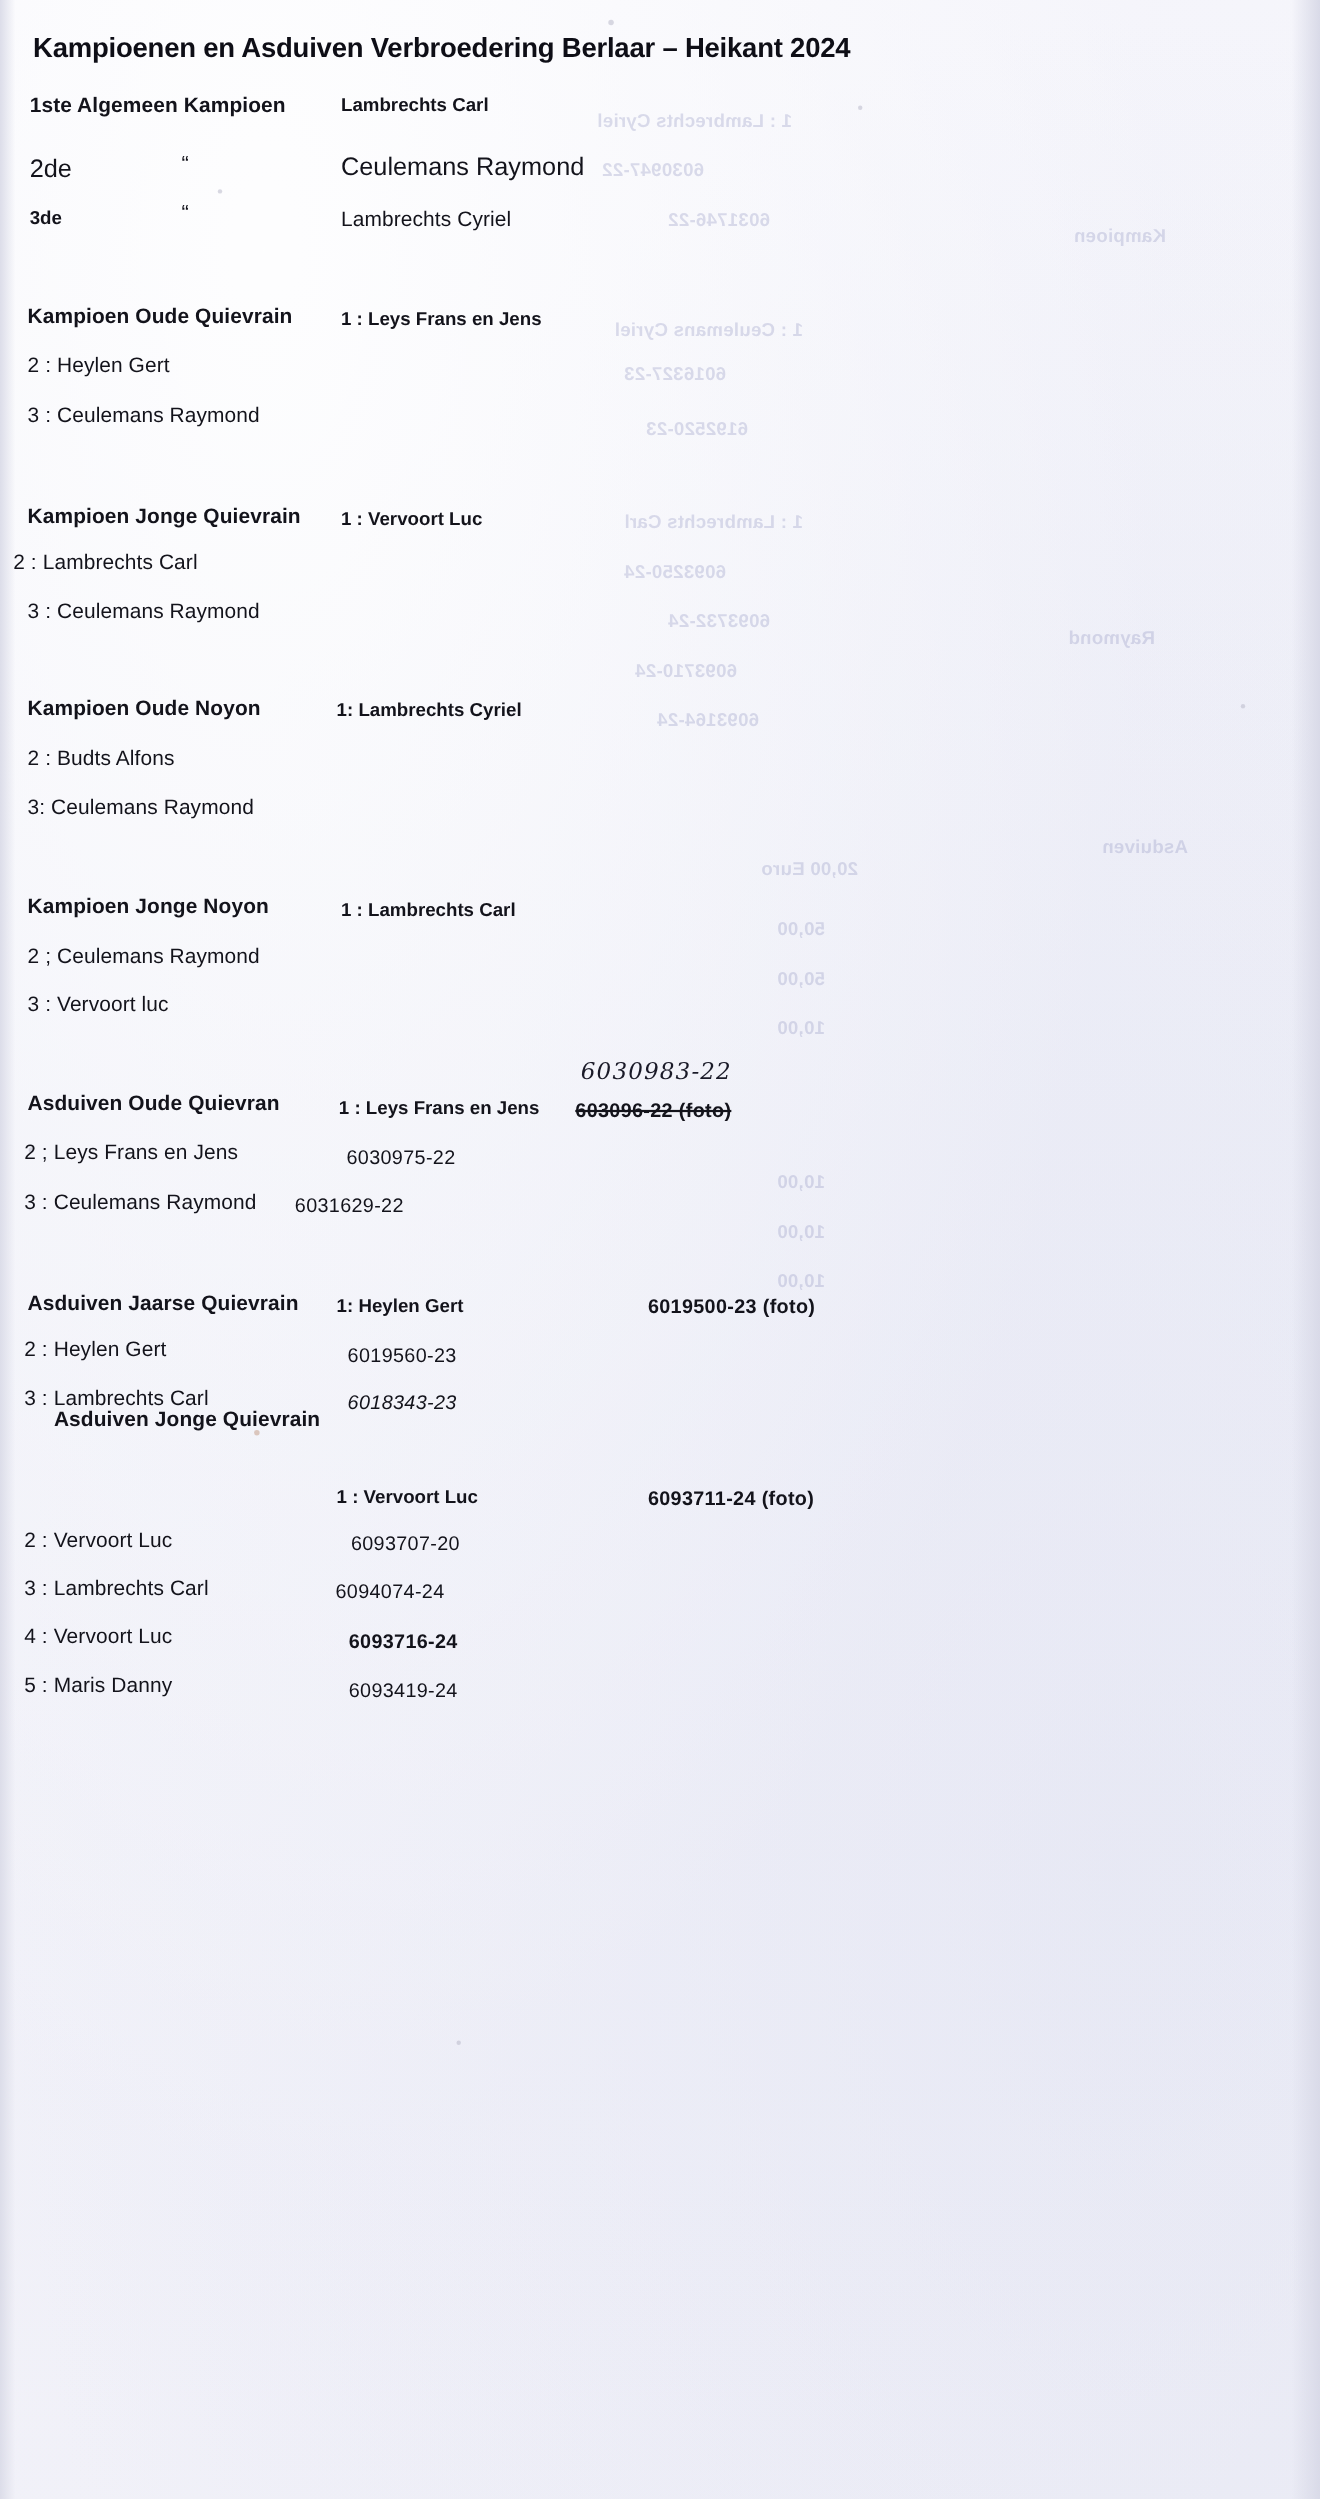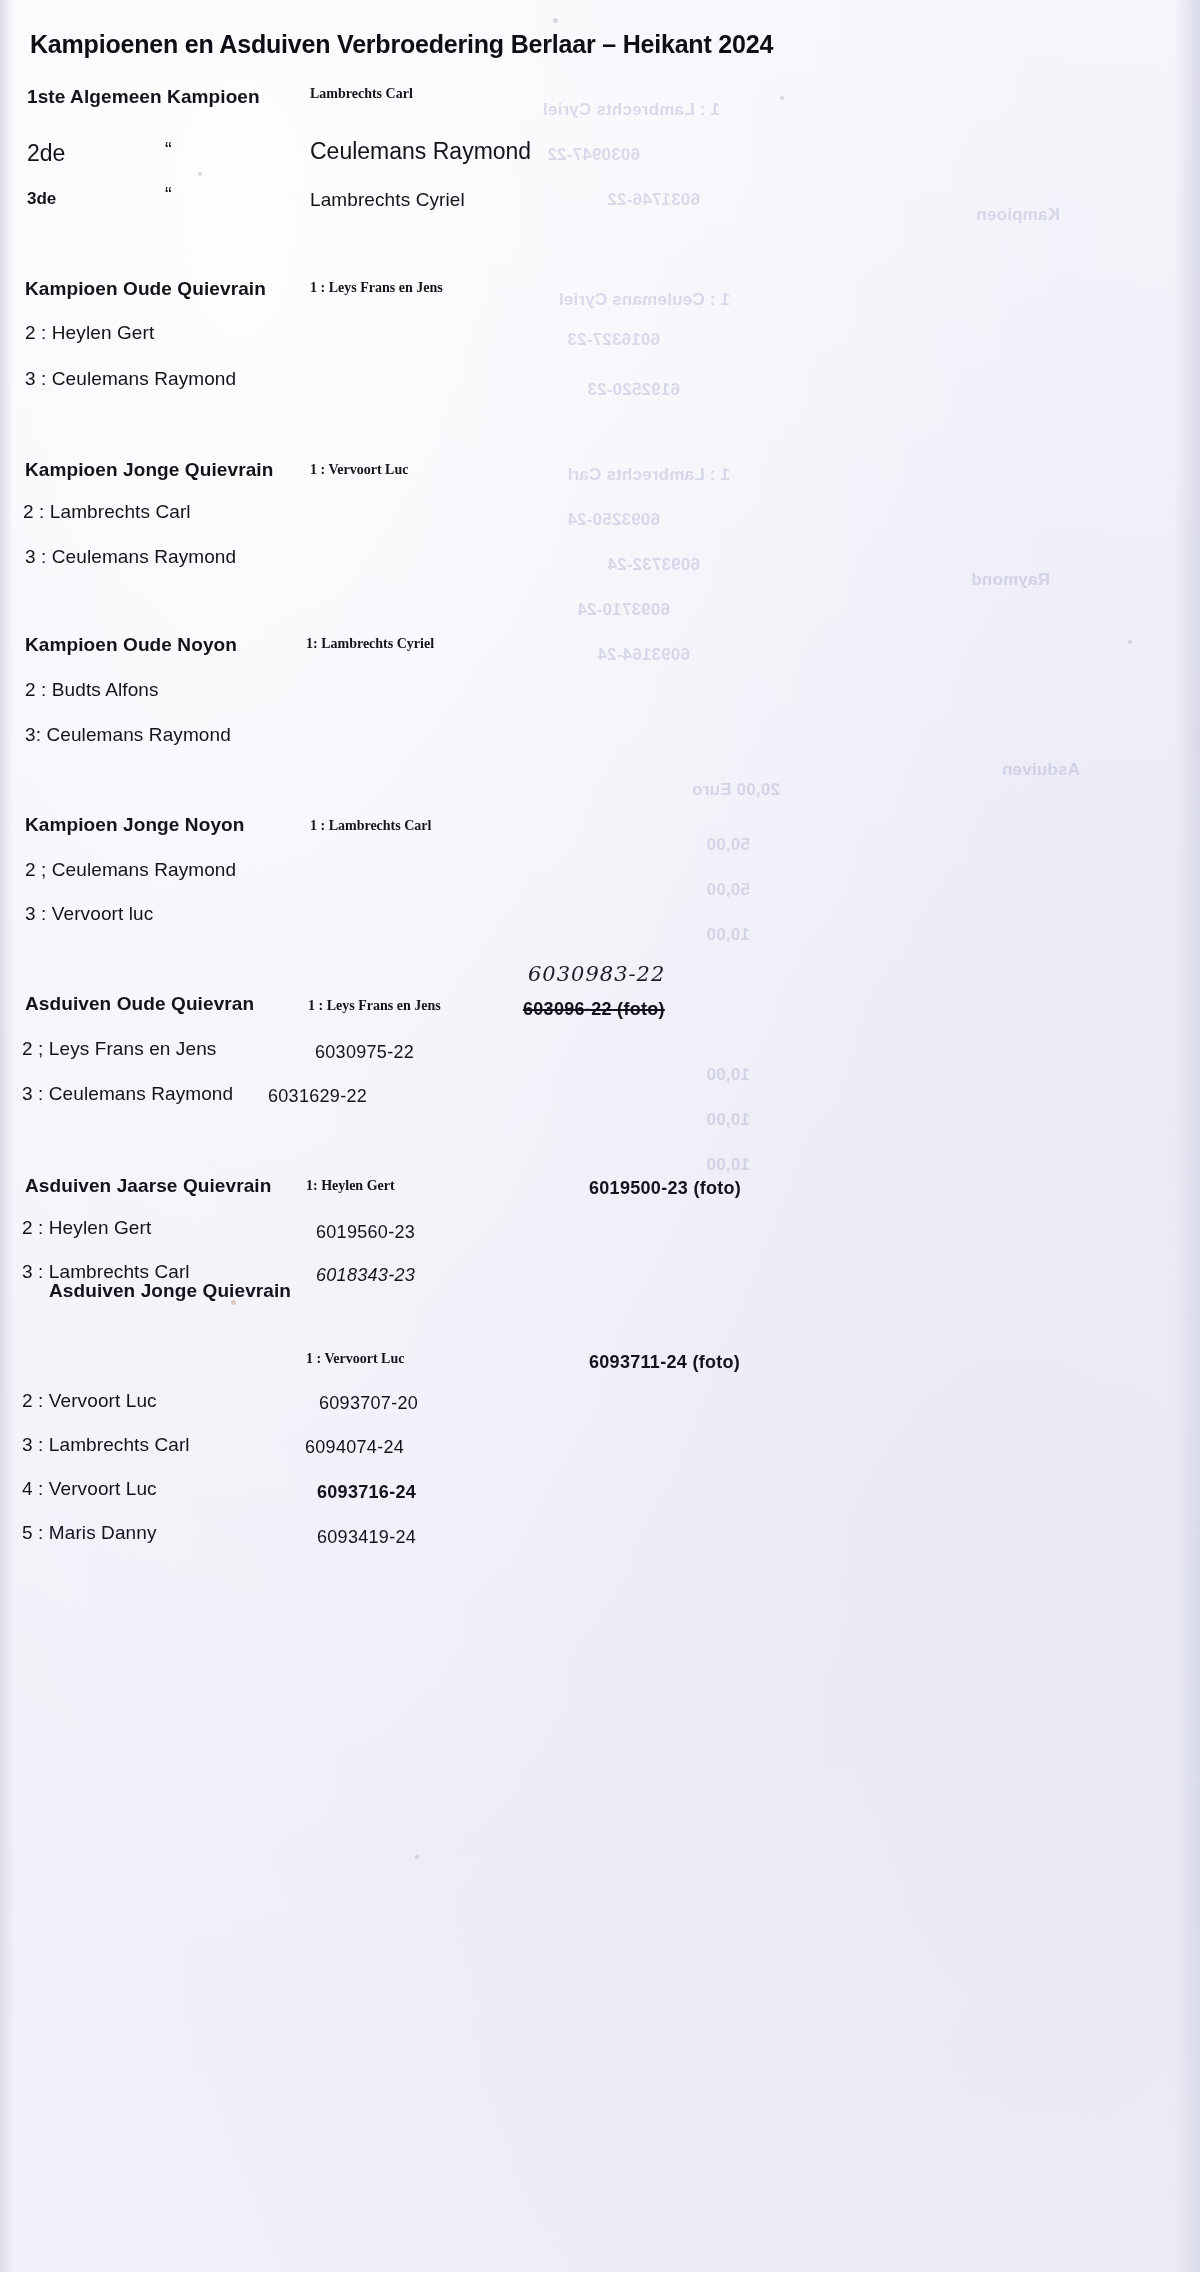--- a/index.html
+++ b/index.html
@@ -84,23 +84,22 @@
   .hdr-sm {
     font-size: 17px;
     font-weight: bold;
   }
   .nm {
     font-size: 19px;
     font-weight: normal;
     letter-spacing: 0.1px;
   }
   .nm-b {
-    font-size: 14px;
-    font-weight: bold;
-    font-family: Liberation Serif, serif;
+    font-size: 17px;
+    font-weight: bold;
   }
   .nm-lg {
     font-size: 23px;
     font-weight: normal;
     text-align: right;
   }
   .quote {
     font-size: 20px;
   }
   .ring {
@@ -185,21 +184,21 @@
     <div class="t quote" style="left:165px; top:183px;">“</div>
     <div class="t nm" style="left:310px; top:189px;">Lambrechts Cyriel</div>
 
     <div class="t hdr" style="left:25px; top:278px;">Kampioen Oude Quievrain</div>
     <div class="t nm-b" style="left:310px; top:280px;">1 : Leys Frans en Jens</div>
     <div class="t nm" style="left:25px; top:322px;">2 : Heylen Gert</div>
     <div class="t nm" style="left:25px; top:368px;">3 : Ceulemans Raymond</div>
 
     <div class="t hdr" style="left:25px; top:459px;">Kampioen Jonge Quievrain</div>
     <div class="t nm-b" style="left:310px; top:462px;">1 : Vervoort Luc</div>
-    <div class="t nm" style="left:23px; top:501px;">2 : Lambrechts Carl</div>
+    <div class="t nm" style="left:12px; top:501px;">2 : Lambrechts Carl</div>
     <div class="t nm" style="left:25px; top:546px;">3 : Ceulemans Raymond</div>
 
     <div class="t hdr" style="left:25px; top:634px;">Kampioen Oude Noyon</div>
     <div class="t nm-b" style="left:306px; top:636px;">1: Lambrechts Cyriel</div>
     <div class="t nm" style="left:25px; top:679px;">2 : Budts Alfons</div>
     <div class="t nm" style="left:25px; top:724px;">3: Ceulemans Raymond</div>
 
     <div class="t hdr" style="left:25px; top:814px;">Kampioen Jonge Noyon</div>
     <div class="t nm-b" style="left:310px; top:818px;">1 : Lambrechts Carl</div>
     <div class="t nm" style="left:25px; top:859px;">2 ; Ceulemans Raymond</div>

